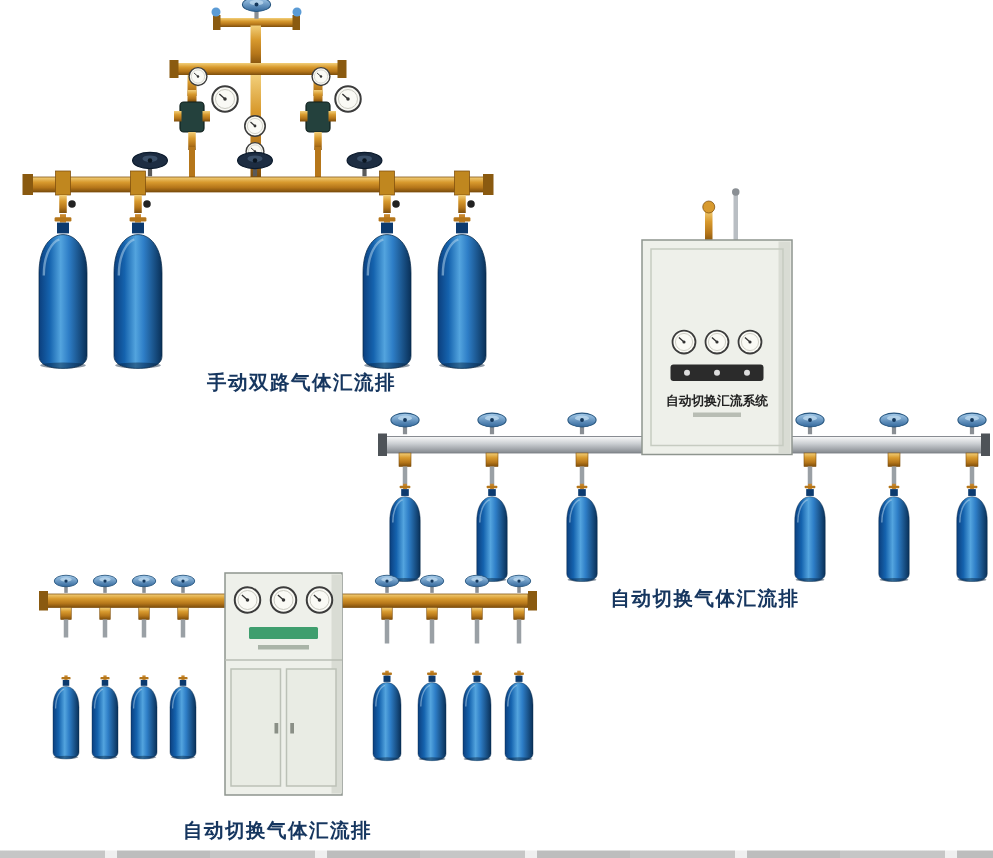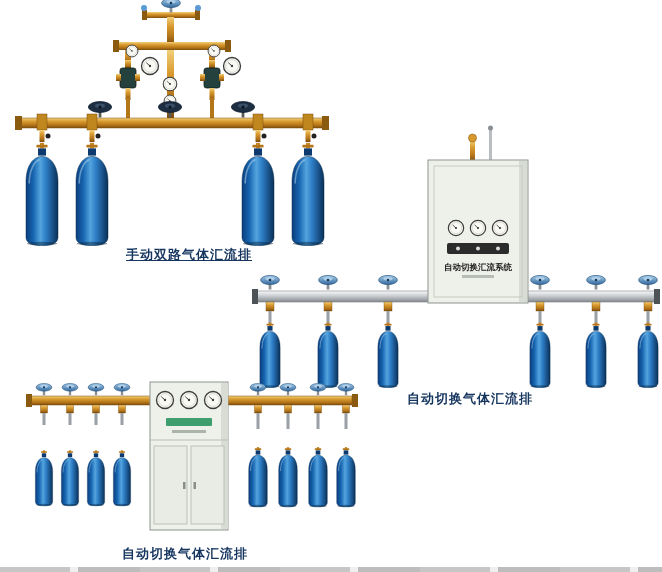--- a/index.html
+++ b/index.html
@@ -6,21 +6,21 @@
   .stage{
     position:relative;width:662px;height:572px;background:#ffffff;overflow:hidden;
     font-family:"Liberation Sans",sans-serif;
   }
   .stage svg{position:absolute;left:0;top:0;display:block;}
   .caption{
     position:absolute;width:170px;text-align:center;
     font-family:"Liberation Sans",sans-serif;
     font-weight:bold;font-size:13px;letter-spacing:1px;color:#16365f;
   }
-  .cap-1{left:104px;top:246px;text-decoration:underline;}
+  .cap-1{left:116px;top:246px;}
   .cap-2{left:385px;top:390px;}
   .cap-3{left:100px;top:545px;}
   .bottom-strip{
     position:absolute;left:0;bottom:0;width:662px;height:5px;
     background:repeating-linear-gradient(90deg,#c6c6c6 0 70px,#efefef 70px 78px,#bdbdbd 78px 140px);
   }
 </style>
 </head>
 <body>
 

